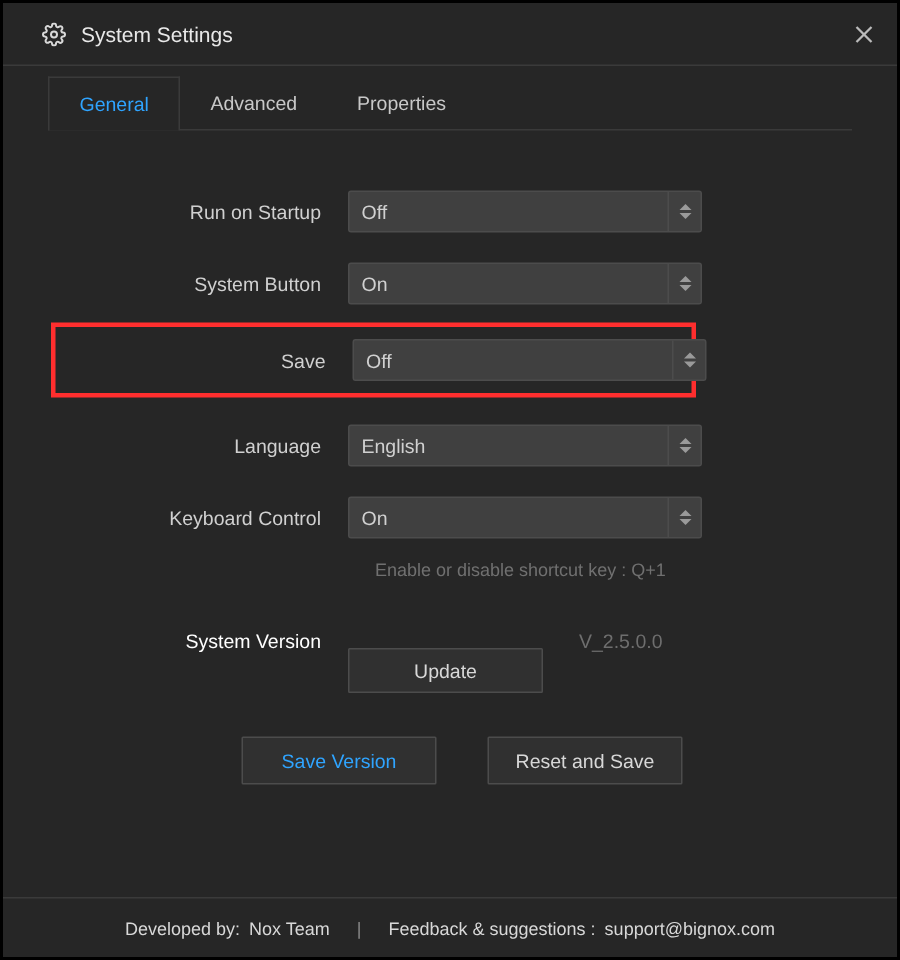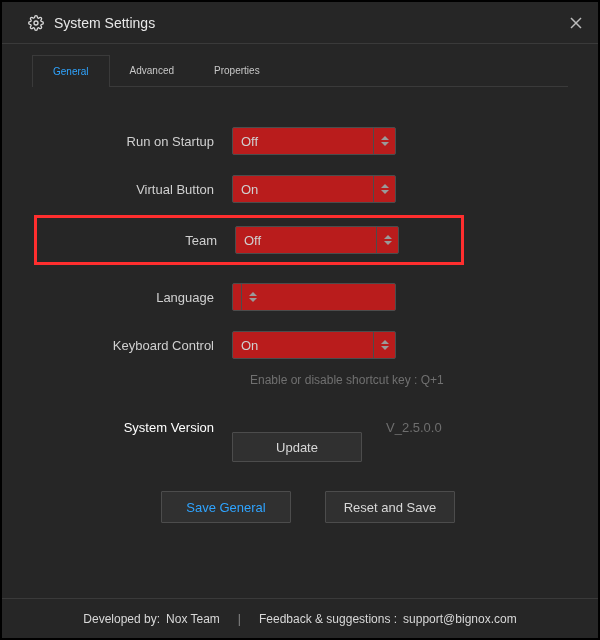--- a/index.html
+++ b/index.html
@@ -25,21 +25,21 @@
   }
   .titlebar .gear { width: 16px; height: 16px; margin-right: 10px; color: #d8d8d8; }
   .titlebar .title { font-size: 14px; color: #e8e8e8; flex: 0 0 auto; }
   .titlebar .spacer { flex: 1; }
   .titlebar .close { width: 28px; height: 28px; display:flex; align-items:center; justify-content:center; cursor:pointer; }
   .titlebar .close svg { width: 12px; height: 12px; stroke: #bbb; stroke-width: 1.5; }
   
   .tabs { display: flex; height: 42px; align-items: flex-end; padding-left: 30px; gap: 0; }
   .tab {
     padding: 10px 20px 10px 20px;
-    font-size: 10px;
+    font-size: 13px;
     color: #c8c8c8;
     cursor: pointer;
   }
   .tab.active {
     color: #2fa4ff;
     border: 1px solid #3a3a3a;
     border-bottom: none;
     background: #262626;
     position: relative;
     top: 1px;
@@ -54,23 +54,23 @@
   }
   .row .label {
     width: 190px;
     text-align: right;
     padding-right: 18px;
     color: #d0d0d0;
     font-size: 13px;
   }
   .row .field { width: 210px; position: relative; }
   .select {
-    width: 164px;
+    width: 236px;
     height: 28px;
-    background: #b91c1c;
+    background: #404040;
     border: 1px solid #4c4c4c;
     border-radius: 2px;
     display: flex;
     align-items: center;
     padding: 0 8px;
     color: #d0d0d0;
     font-size: 13px;
     position: relative;
     cursor: pointer;
   }
@@ -164,51 +164,52 @@
           <span class="value">Off</span>
           <span class="stepper">
               <span class="chev up"></span>
               <span class="chev down"></span>
             </span>
         </div>
       </div>
     </div>
 
     <div class="row">
-      <div class="label">Virtual Button</div>
+      <div class="label">System Button</div>
       <div class="field">
         <div class="select">
           <span class="value">On</span>
           <span class="stepper">
               <span class="chev up"></span>
               <span class="chev down"></span>
             </span>
         </div>
       </div>
     </div>
 
     <div class="highlight-box">
       <div class="row" style="height:32px">
-        <div class="label" style="width:198px">Team</div>
+        <div class="label" style="width:198px">Save</div>
         <div class="field">
           <div class="select">
             <span class="value">Off</span>
             <span class="stepper">
                 <span class="chev up"></span>
                 <span class="chev down"></span>
               </span>
           </div>
         </div>
       </div>
     </div>
 
     <div class="row">
       <div class="label">Language</div>
       <div class="field">
         <div class="select">
+          <span class="value">English</span>
           <span class="stepper">
               <span class="chev up"></span>
               <span class="chev down"></span>
             </span>
         </div>
       </div>
     </div>
 
     <div class="row">
       <div class="label">Keyboard Control</div>
@@ -224,21 +225,21 @@
     </div>
     <div class="hint">Enable or disable shortcut key : Q+1</div>
 
     <div class="version-row">
       <div class="label">System Version</div>
       <div class="btn">Update</div>
       <div class="version-text">V_2.5.0.0</div>
     </div>
 
     <div class="action-row">
-      <div class="btn primary">Save General</div>
+      <div class="btn primary">Save Version</div>
       <div class="btn">Reset and Save</div>
     </div>
 
   </div>
 
   <div class="footer">
     <span>Developed by:</span>
       <span>Nox Team</span>
     <span class="sep">|</span>
     <span>Feedback &amp; suggestions :</span>

